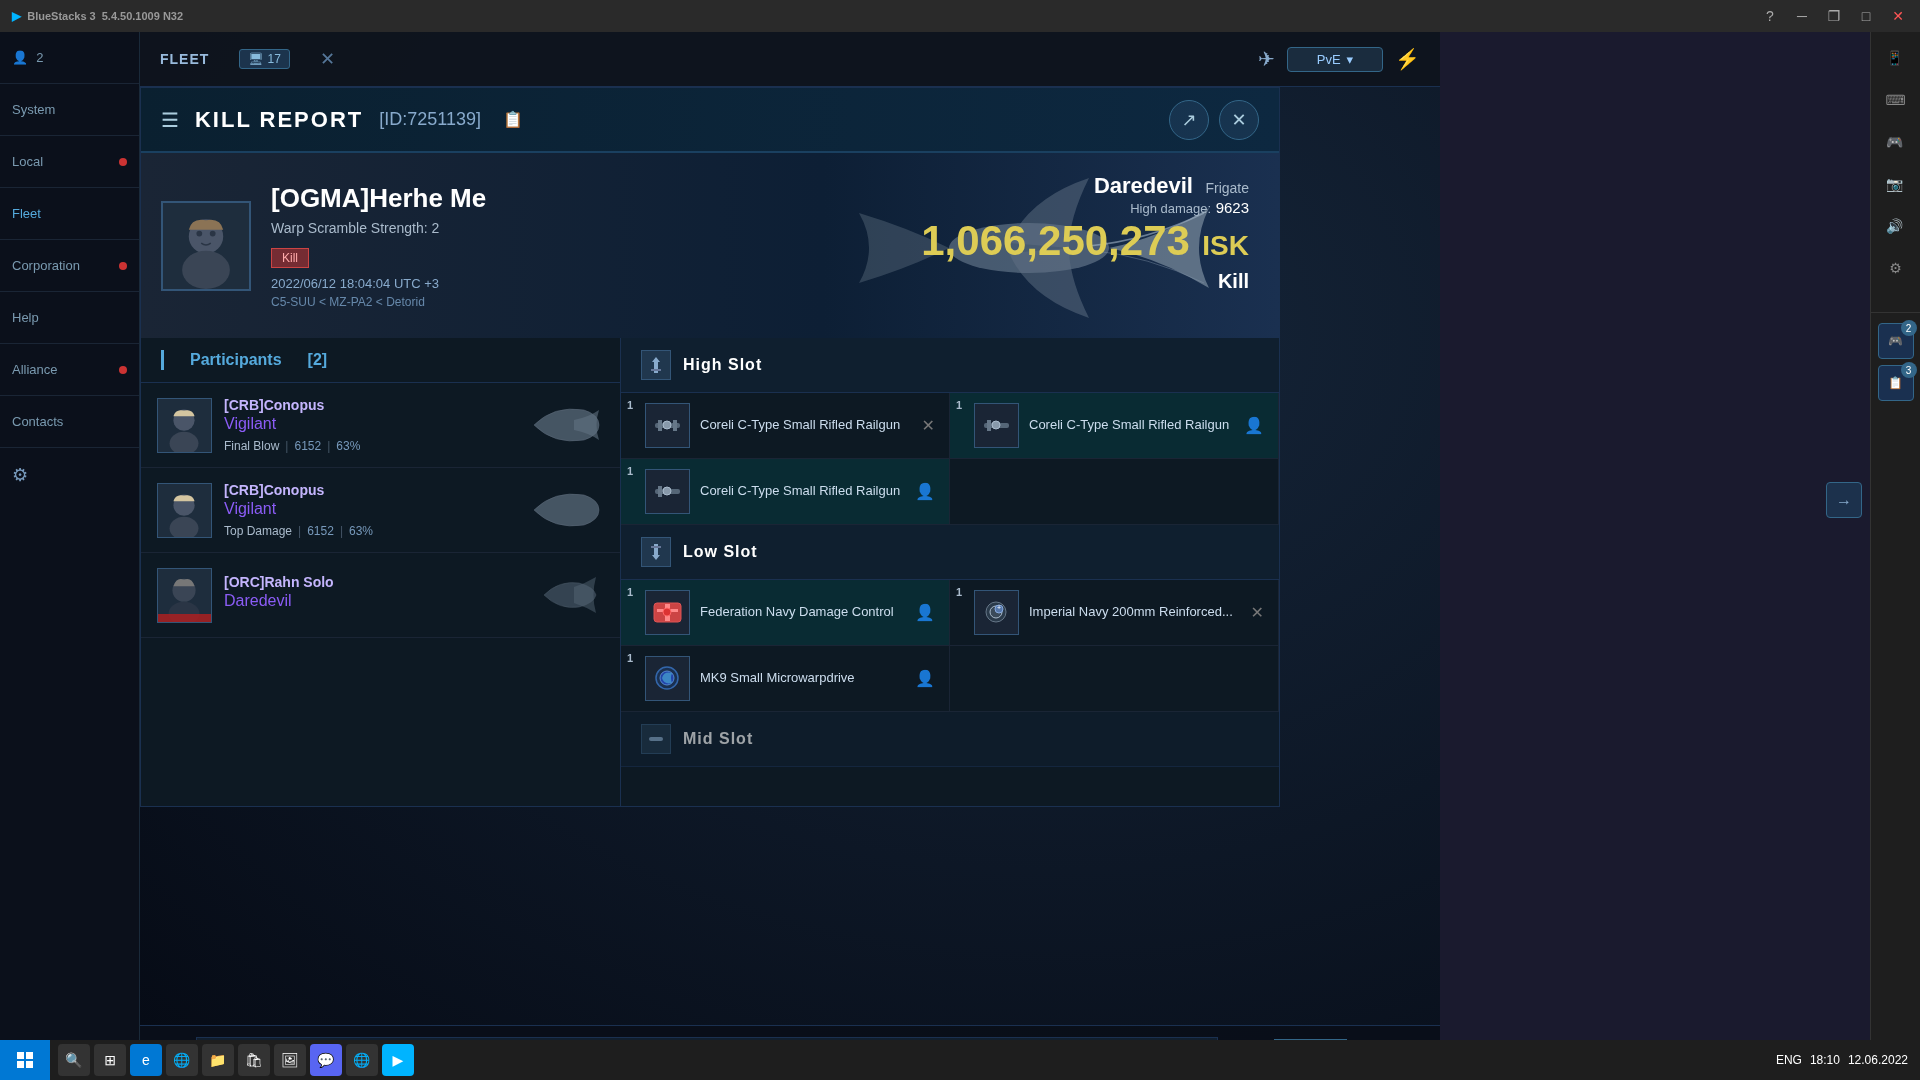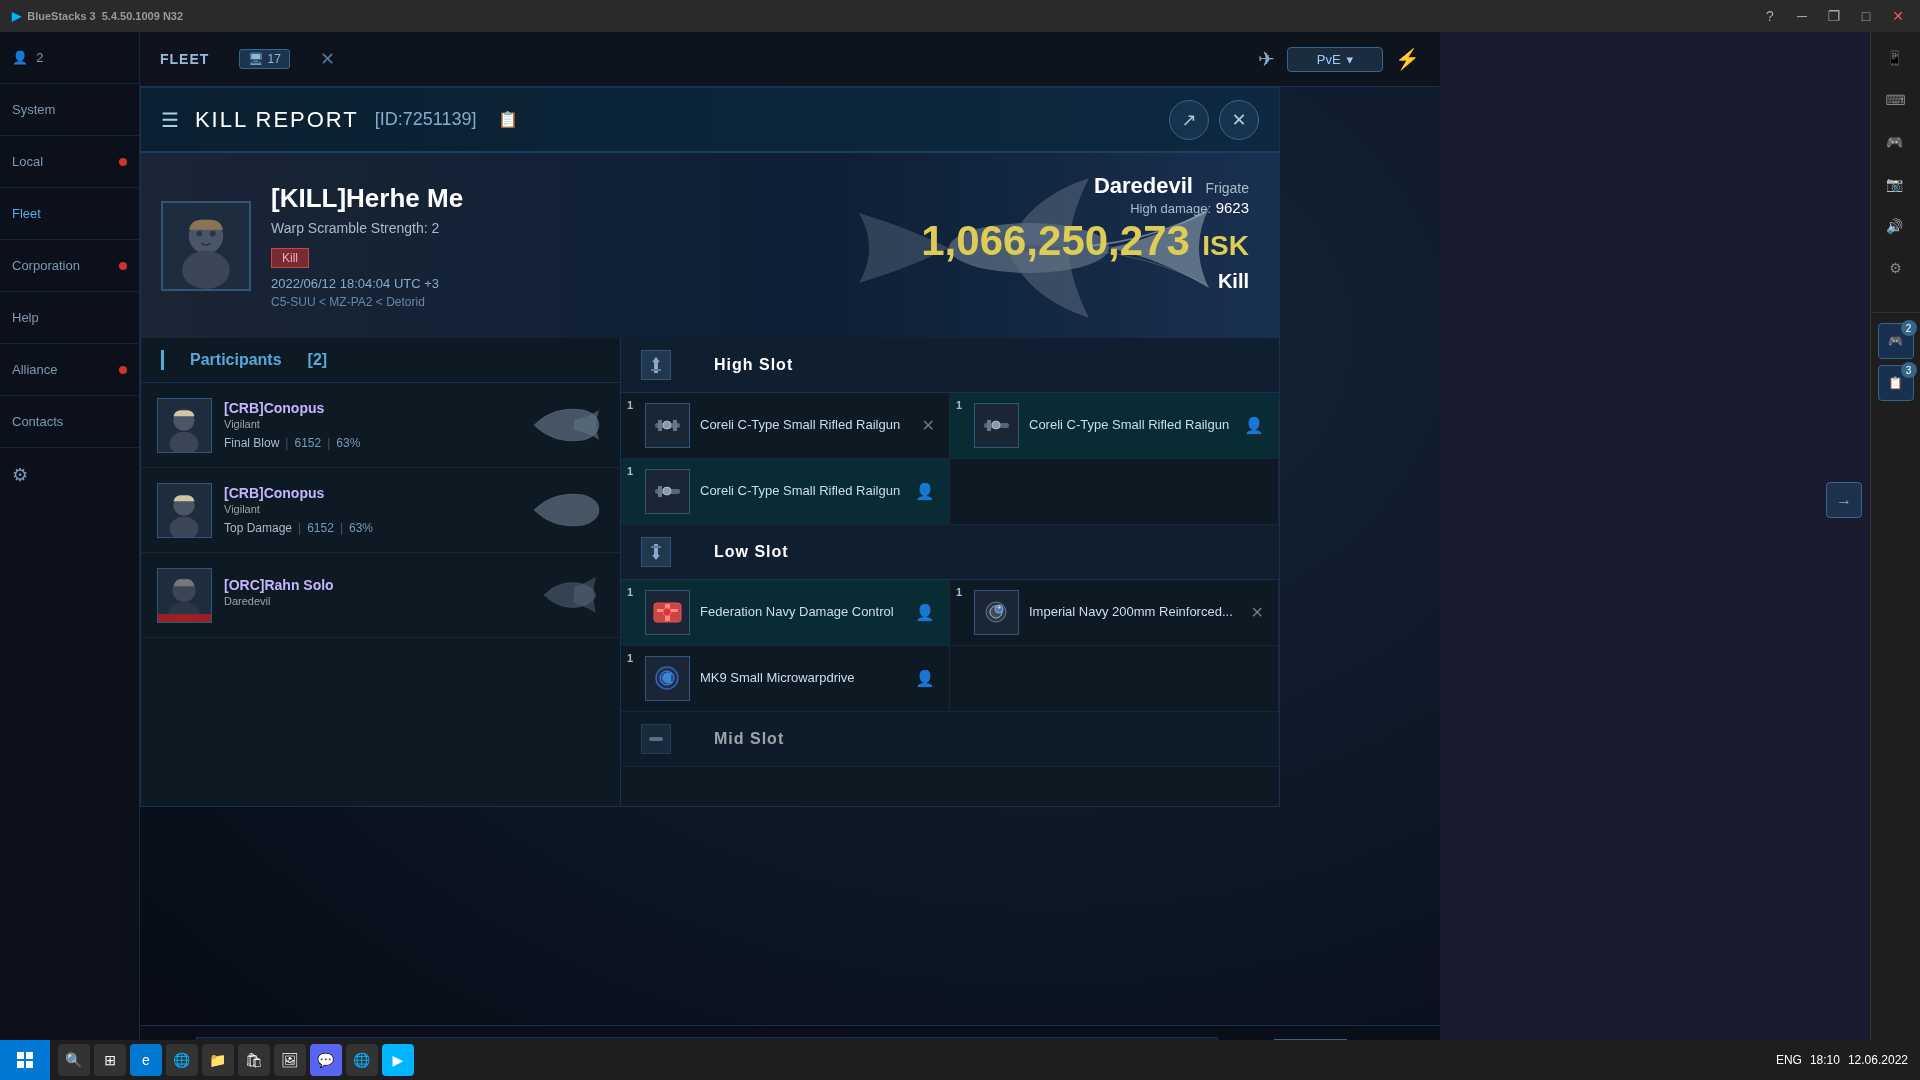--- a/index.html
+++ b/index.html
@@ -220,21 +220,21 @@
       gap: 16px;
     }
     .hamburger-icon {
       color: #aaccdd;
       font-size: 20px;
       cursor: pointer;
     }
     .modal-title {
       color: white;
       font-size: 22px;
-      font-weight: normal;
+      font-weight: bold;
       letter-spacing: 2px;
     }
     .modal-id {
       color: #88aacc;
       font-size: 18px;
       font-weight: normal;
     }
     .modal-header-controls {
       margin-left: auto;
       display: flex;
@@ -429,22 +429,22 @@
     .participant-info {
       flex: 1;
     }
     .participant-name {
       color: #c4b5fd;
       font-size: 14px;
       font-weight: bold;
       margin-bottom: 2px;
     }
     .participant-ship {
-      color: #a3a3a3;
-      font-size: 11px;
+      color: #8b5cf6;
+      font-size: 16px;
       margin-bottom: 6px;
     }
     .participant-stats {
       color: #7799bb;
       font-size: 12px;
       display: flex;
       align-items: flex-end;
       gap: 6px;
     }
     .participant-stats .stat-label {
@@ -482,21 +482,20 @@
       align-items: center;
       justify-content: center;
       color: #88aacc;
       font-size: 14px;
     }
     .slot-title {
       color: white;
       font-size: 16px;
       font-weight: bold;
       letter-spacing: 1px;
-      margin-left: 31px;
     }
     .slot-items-grid {
       display: grid;
       grid-template-columns: 1fr 1fr;
     }
     .slot-item {
       padding: 10px 14px;
       border-bottom: 1px solid #1a2535;
       border-right: 1px solid #1a2535;
       display: flex;
@@ -774,21 +773,21 @@
           <circle cx="38" cy="32" r="3" fill="#2a3545"></circle>
           <circle cx="52" cy="32" r="3" fill="#2a3545"></circle>
           <path d="M40,42 Q45,46 50,42" stroke="#2a3545" stroke-width="1.5" fill="none"></path>
 
           <path d="M27,28 Q30,15 45,18 Q60,15 63,28" fill="#8b7355" stroke="none"></path>
         </svg>
       </div>
     </div>
 
     <div class="victim-info">
-      <div class="victim-name">[KILL]Herhe Me</div>
+      <div class="victim-name">[OGMA]Herhe Me</div>
       <div class="victim-warp">Warp Scramble Strength: 2</div>
       <div class="kill-badge">Kill</div>
       <div class="victim-time">2022/06/12 18:04:04 UTC +3</div>
       <div class="victim-location">C5-SUU &lt; MZ-PA2 &lt; Detorid</div>
     </div>
 
     <div class="victim-right">
       <div>
         <span class="ship-type-name">Daredevil</span>
         <span class="ship-type-class" style="margin-left:8px">Frigate</span>

